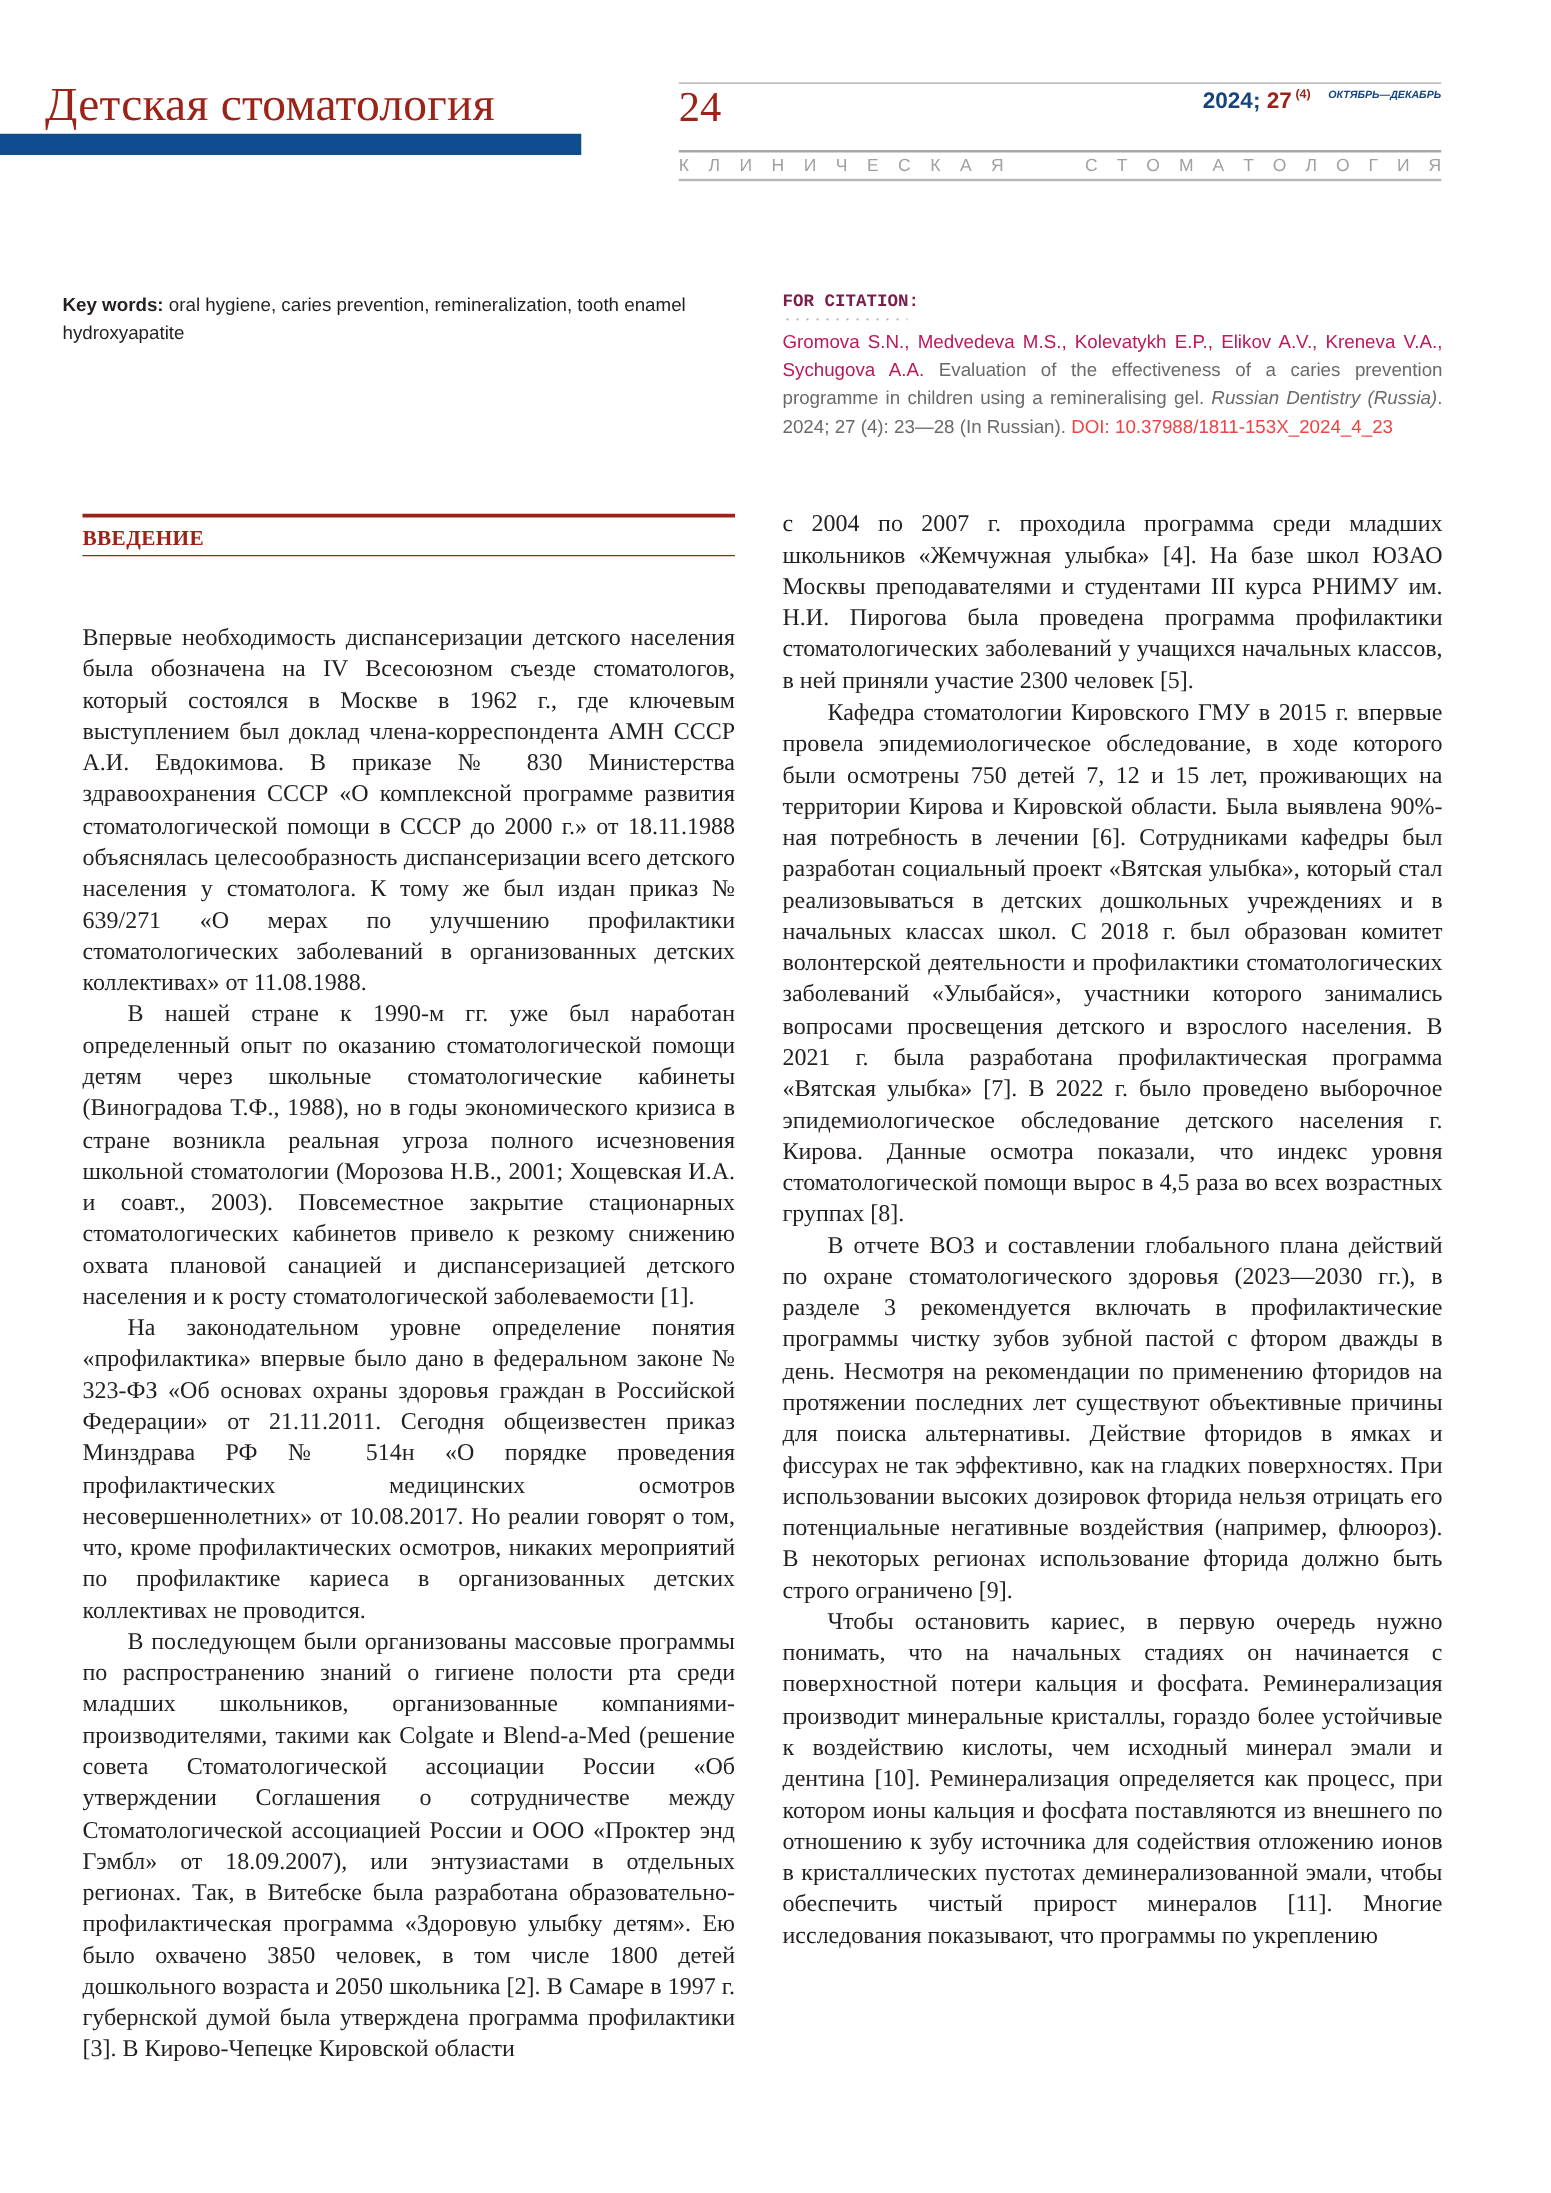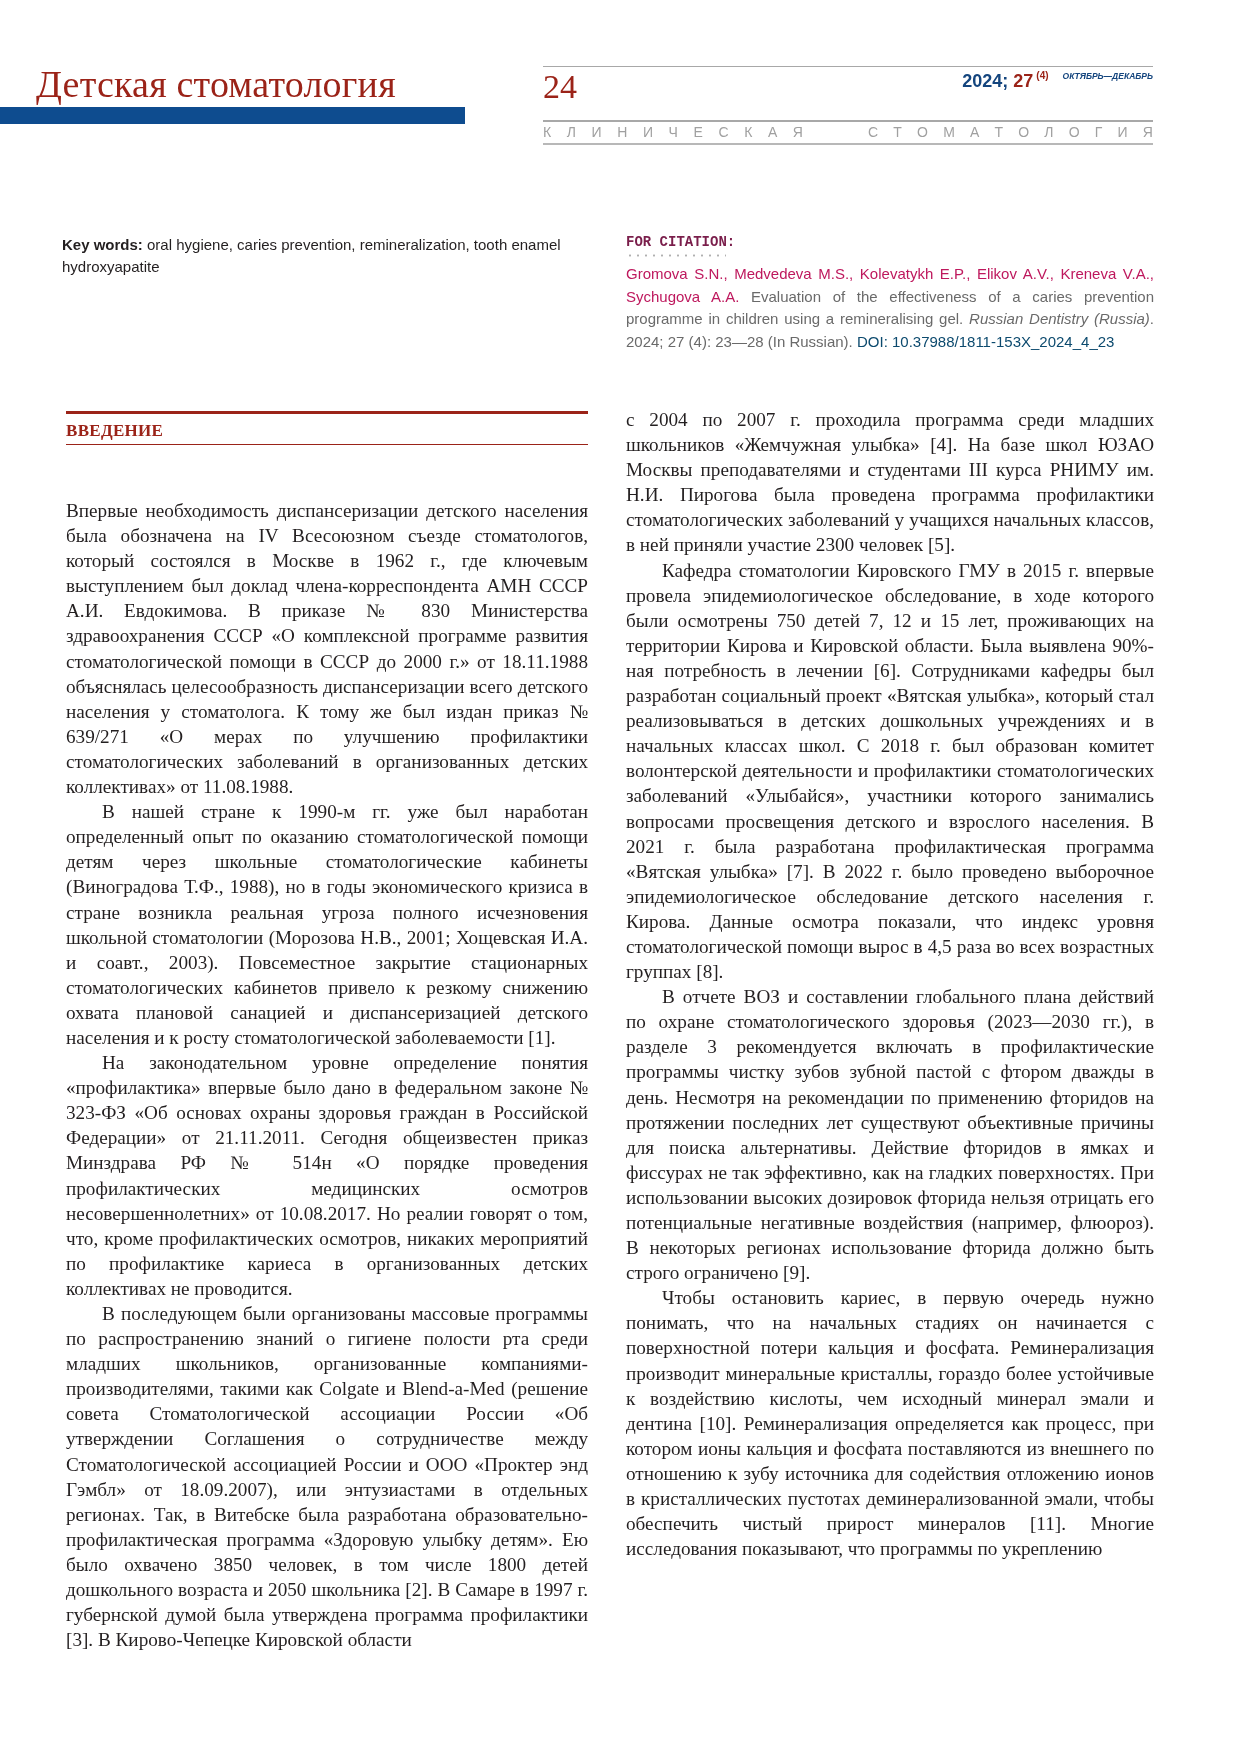--- a/index.html
+++ b/index.html
@@ -14,27 +14,27 @@
     .issue .yr { font-weight: bold; font-size: 18px; color: #14457e; }
     .issue .vol { font-weight: bold; font-size: 18px; color: #9b2318; }
     .issue .num { font-weight: bold; font-size: 10px; color: #9b2318; vertical-align: 8px; margin-left: 3px; }
     .issue .months { font-weight: bold; font-style: italic; font-size: 8.5px; color: #14457e; vertical-align: 8px; margin-left: 14px; }
     .running-head { position: absolute; left: 543px; top: 124px; width: 610px; display: flex; justify-content: space-between; font-family: "Liberation Sans", "DejaVu Sans", sans-serif; font-size: 14px; color: #a0a0a0; }
     .running-head span { display: inline-block; }
     .rh-left, .rh-right { display: flex; justify-content: space-between; }
     .rh-left { width: 260px; }
     .rh-right { width: 285px; }
 
-    .keywords { position: absolute; left: 62px; top: 234px; width: 530px; font-family: "Liberation Sans", "DejaVu Sans", sans-serif; font-size: 15px; line-height: 22px; color: #231f20; }
+    .keywords { position: absolute; left: 50px; top: 234px; width: 530px; font-family: "Liberation Sans", "DejaVu Sans", sans-serif; font-size: 15px; line-height: 22px; color: #231f20; }
     .keywords b { font-weight: bold; }
     .citation-label { position: absolute; left: 626px; top: 234px; font-family: Liberation Mono, monospace; font-size: 14px; font-weight: bold; color: #7a1e4b; }
     .citation-dots { position: absolute; left: 626px; top: 254px; width: 100px; height: 3px; background-image: radial-gradient(circle, #b0b0b0 1px, transparent 1.2px); background-size: 8px 3px; }
     .citation { position: absolute; left: 626px; top: 263px; width: 528px; font-family: "Liberation Sans", "DejaVu Sans", sans-serif; font-size: 15px; line-height: 22.5px; color: #6a6a6a; text-align: justify; }
     .citation .authors { color: #be185d; }
-    .citation .doi { color: #0c4a6e; }
+    .citation .doi { color: #ef4444; }
     .citation i { font-style: italic; }
 
     .section-rule { position: absolute; left: 66px; top: 411px; width: 522px; height: 3px; background: #9b2318; }
     .section-title { position: absolute; left: 66px; top: 421px; font-family: "Liberation Serif", "DejaVu Serif", serif; font-weight: bold; font-size: 17px; color: #9b2318; letter-spacing: 0.3px; }
     .section-underline { position: absolute; left: 66px; top: 444px; width: 522px; height: 1px; background: #9b2318; }
 
     .col { position: absolute; font-family: "Liberation Serif", "DejaVu Serif", serif; font-size: 19.2px; line-height: 25.1px; color: #231f20; text-align: justify; hyphens: manual; }
     .col-left { left: 66px; top: 451px; width: 522px; margin-top: 47px; }
     .col-right { left: 626px; top: 407px; width: 528px; }
     .col p { margin: 0; text-indent: 36px; }

